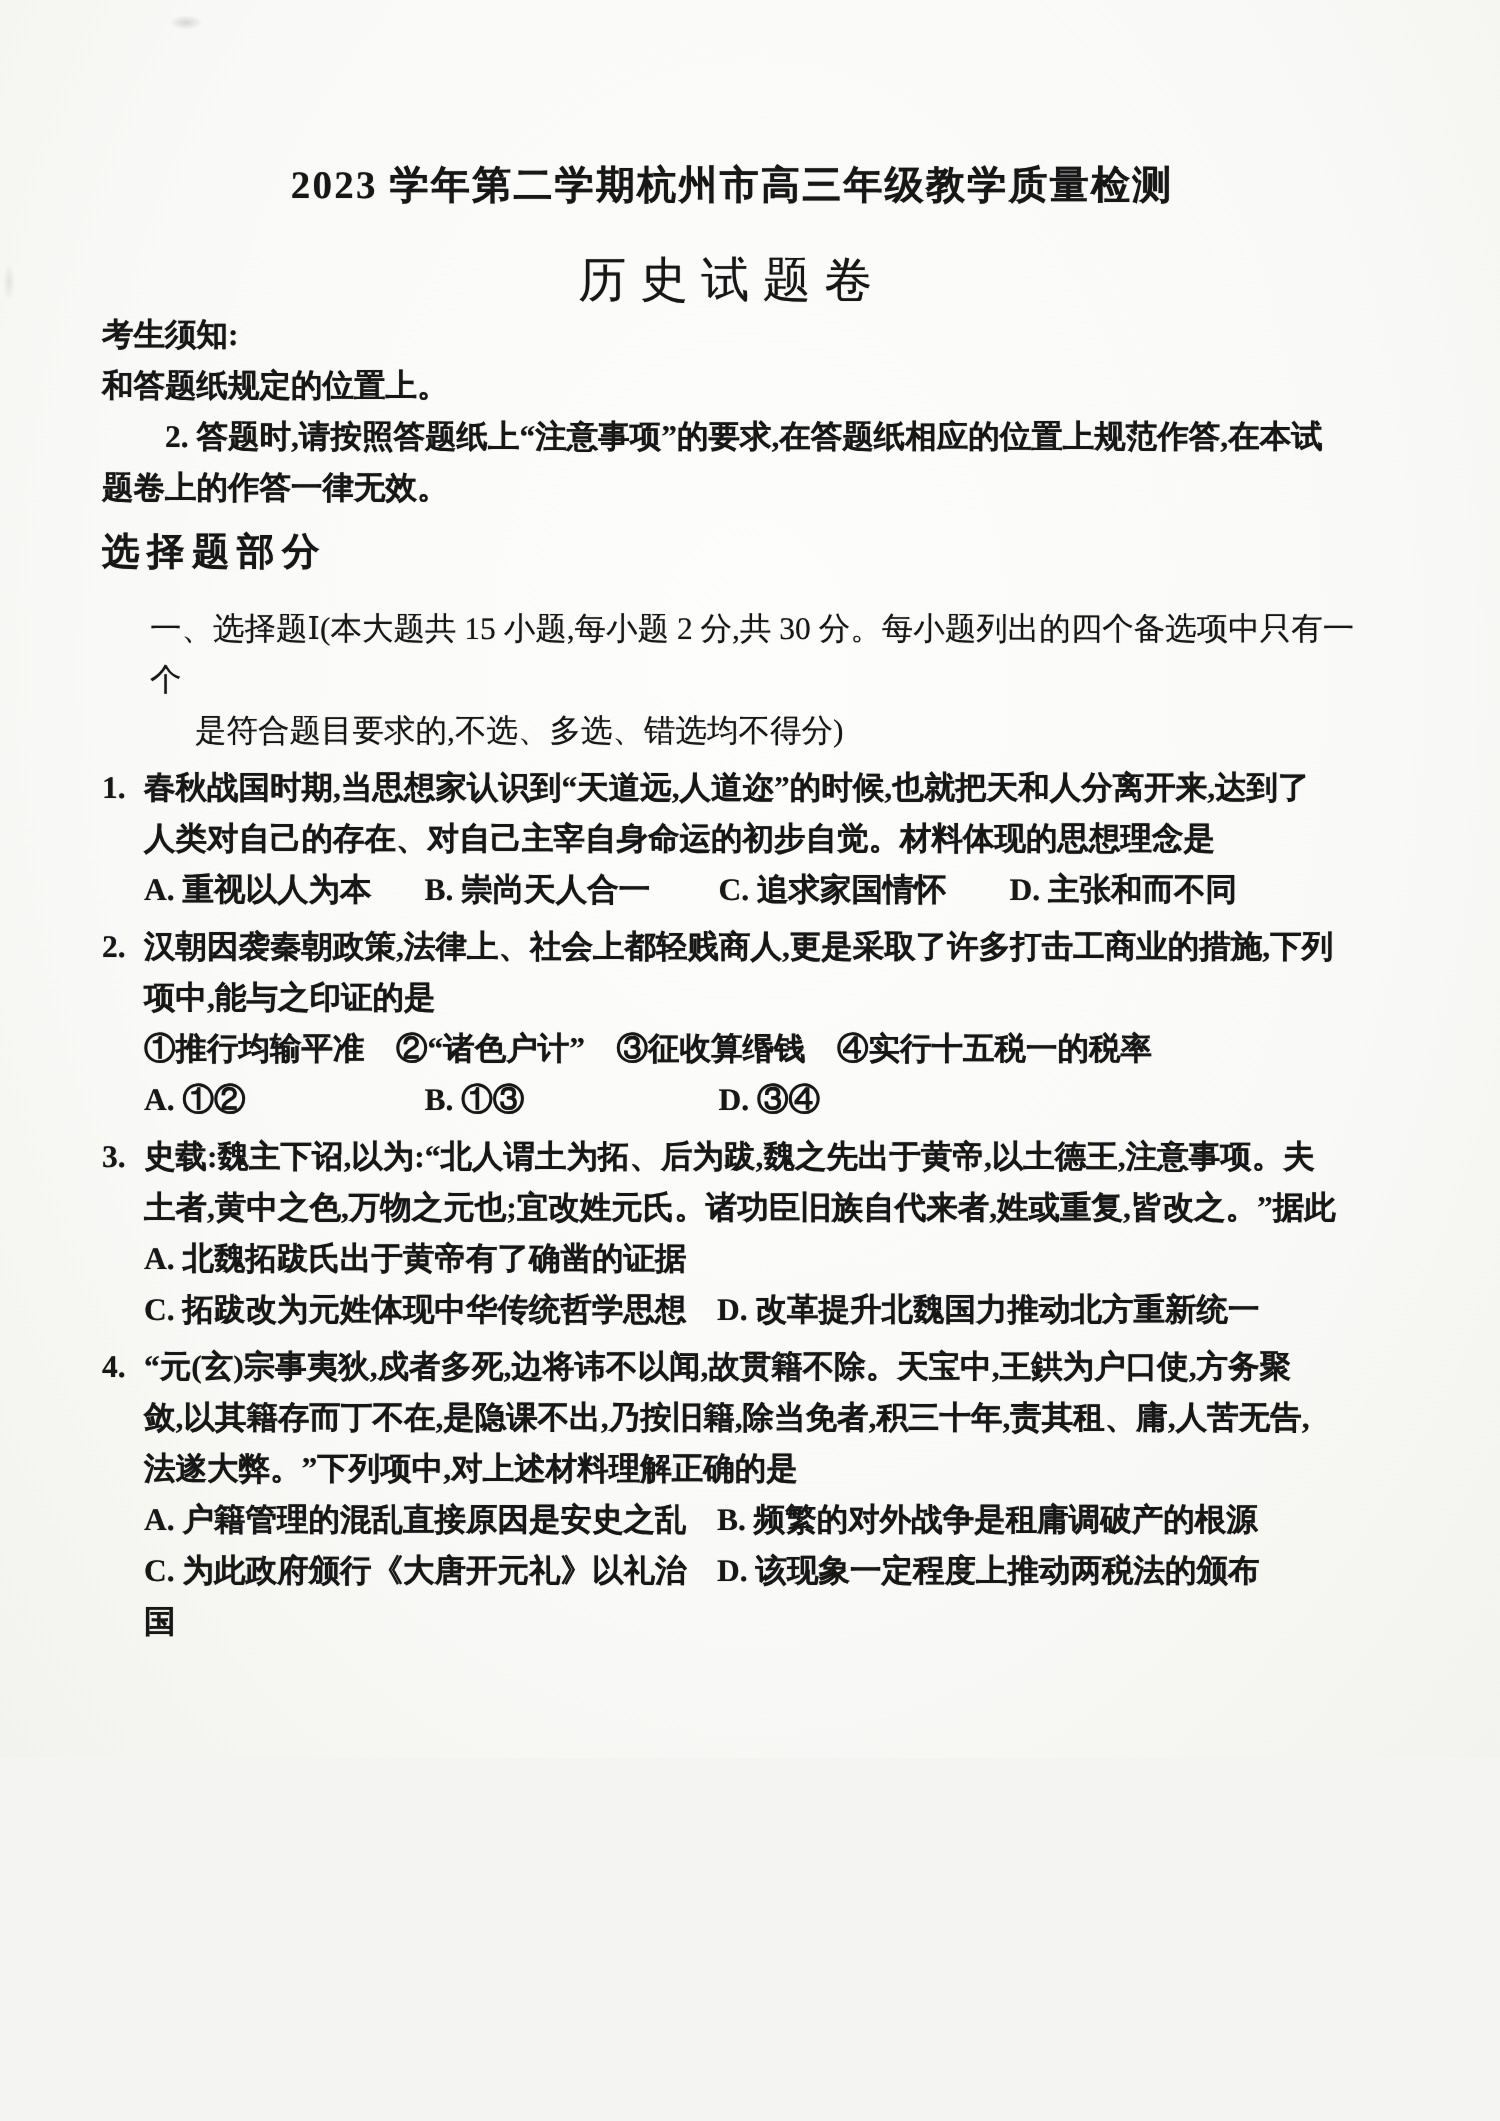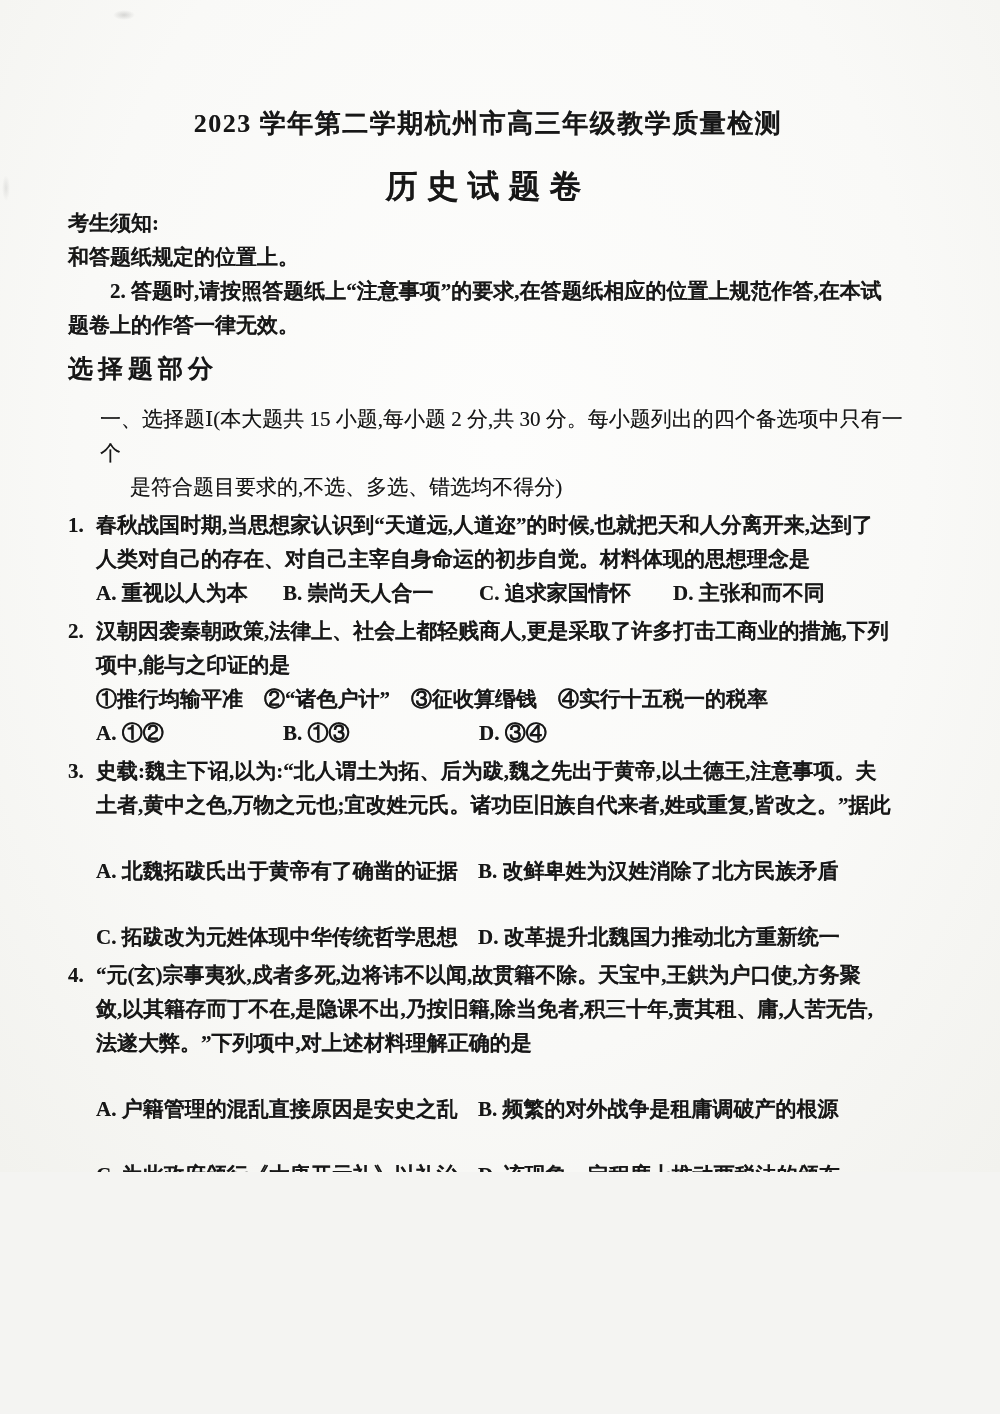--- a/index.html
+++ b/index.html
@@ -18,35 +18,35 @@
     overflow:hidden;
     text-shadow:0 0 0.6px rgba(25,25,25,0.55);
   }
   .bodytext { font-size:21px; line-height:34px; font-weight:600; }
   .exam-title {
     padding-top:106px; text-align:center;
     font-size:26px; line-height:36px; font-weight:700; letter-spacing:1.5px;
   }
   .paper-title {
     margin-top:24px; text-align:center;
-    font-size:32px; line-height:40px; font-weight:700; letter-spacing:9px;
+    font-size:32px; line-height:40px; font-weight:400; letter-spacing:9px;
   }
   .intro { margin-top:40px; text-indent:2em; }
   .notice-head { font-weight:700; }
   .indent-first { text-indent:2em; }
   .section-title {
     margin-top:8px; 
     font-size:25px; line-height:38px; font-weight:700; letter-spacing:5px;
   }
   .part-instr { margin-top:14px; font-weight:400;margin-left:32px; }
   .part-instr .cont { padding-left:30px; }
   .question { margin-top:4px; position:relative; padding-left:28px; }
   .q-num { position:absolute; left:0; top:0; }
   .opt-row4 { display:grid; grid-template-columns:187px 196px 194px auto; }
-  .opt-row2 { display:grid; grid-template-columns:382px auto;margin-top:32px; }
+  .opt-row2 { display:grid; grid-template-columns:382px auto; }
   .footer {
     position:absolute; left:120px; right:92px; top:1258px;
     text-align:center; font-size:15px; line-height:30px; font-weight:600;
   }
   .smudge-a {
     position:absolute; left:113px; top:10px; width:22px; height:10px;
     background:radial-gradient(ellipse, rgba(60,60,60,0.18), rgba(60,60,60,0) 70%);
     border-radius:50%;
   }
   .smudge-b {
@@ -102,21 +102,20 @@
         <span>D. ③④</span>
       </div>
     </div>
 
     <div class="question">
       <span class="q-num">3.</span>
       <div>史载:魏主下诏,以为:“北人谓土为拓、后为跋,魏之先出于黄帝,以土德王,注意事项。夫</div>
       <div>土者,黄中之色,万物之元也;宜改姓元氏。诸功臣旧族自代来者,姓或重复,皆改之。”据此</div>
       <div class="opt-row2">
         <span>A. 北魏拓跋氏出于黄帝有了确凿的证据</span>
-        <span>B. 改鲜卑姓为汉姓消除了北方民族矛盾</span>
       </div>
       <div class="opt-row2">
         <span>C. 拓跋改为元姓体现中华传统哲学思想</span>
         <span>D. 改革提升北魏国力推动北方重新统一</span>
       </div>
     </div>
 
     <div class="question">
       <span class="q-num">4.</span>
       <div>“元(玄)宗事夷狄,戍者多死,边将讳不以闻,故贯籍不除。天宝中,王鉷为户口使,方务聚</div>

